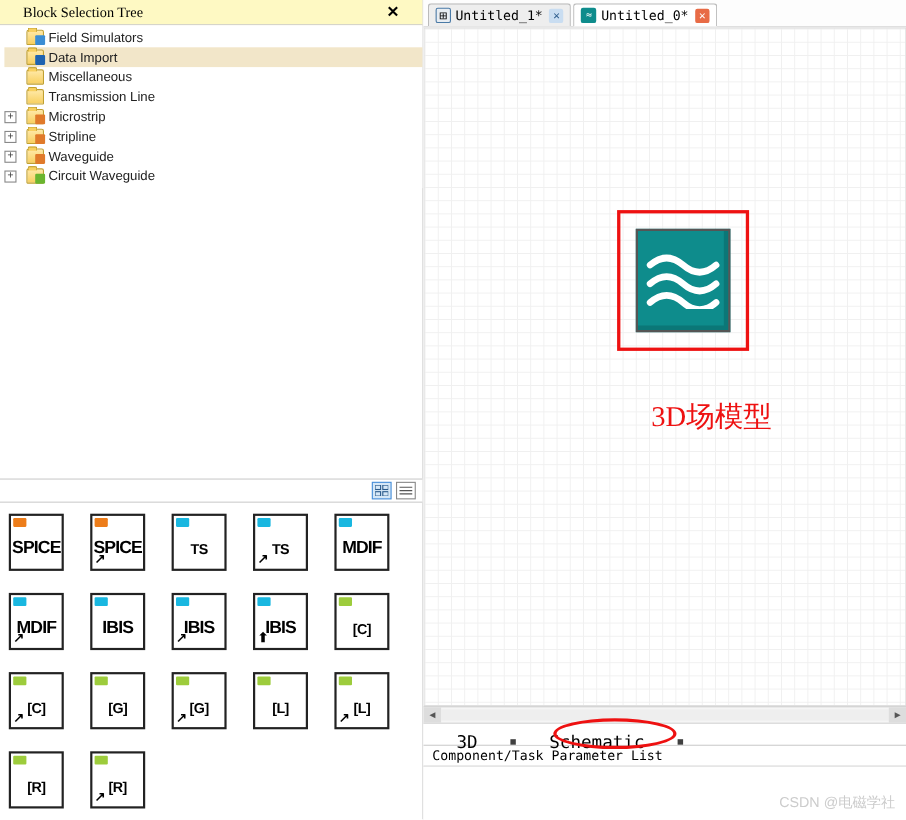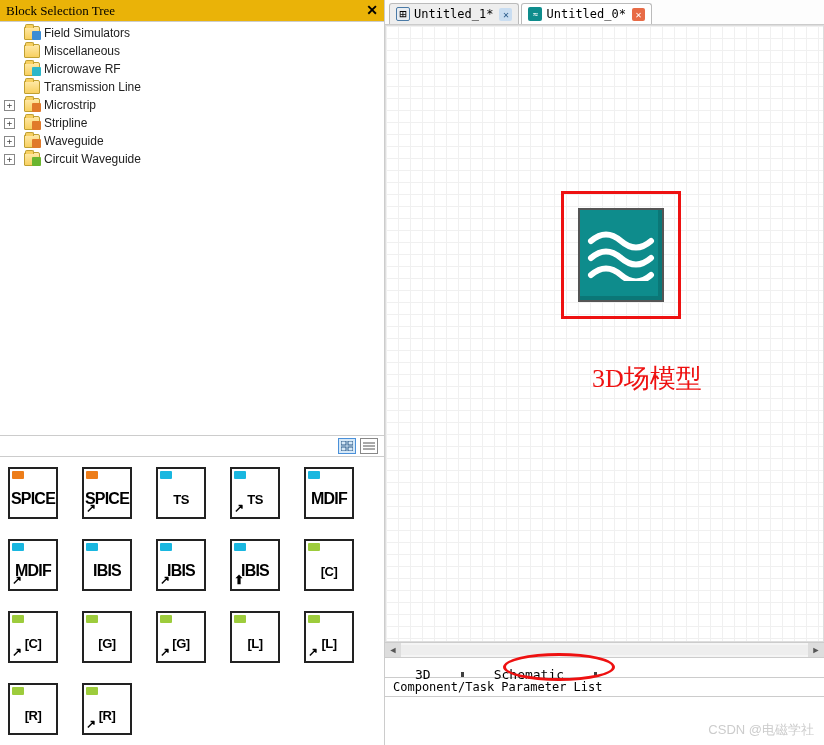--- a/index.html
+++ b/index.html
@@ -3,21 +3,21 @@
   <meta charset="utf-8">
   <style>
     * { box-sizing: border-box; margin: 0; padding: 0; }
     body { font-family: "Microsoft YaHei", Tahoma, sans-serif; font-size: 12px; background: #fff; width: 824px; height: 745px; overflow: hidden; position: relative; }
     
     .main-layout { display: flex; width: 100%; height: 100%; }
     .left-panel { width: 385px; border-right: 1px solid #ccc; display: flex; flex-direction: column; }
     .right-panel { flex: 1; display: flex; flex-direction: column; background: #fff; }
     
     
-    .tree-header { background: #eab308; border-bottom: 1px solid #ccc; padding: 2px 6px; display: flex; justify-content: space-between; align-items: center; font-size: 13px; font-family: "SimSun", serif; }
+    .tree-header { background: #fef9c3; border-bottom: 1px solid #ccc; padding: 2px 21px; display: flex; justify-content: space-between; align-items: center; font-size: 13px; font-family: "SimSun", serif; }
     .tree-header-close { cursor: pointer; font-weight: bold; font-size: 14px; }
     
     
     .search-box { border: none; border-bottom: 1px solid #e0e0e0; padding: 3px 6px; width: 100%; font-size: 12px; color: #888; font-style: italic; outline: none; }
     
     
     .tree { padding: 2px 0 2px 4px; flex: 0 0 auto; background: #fff; }
     .tree-item { display: flex; align-items: center; padding: 1px 0 1px 0; cursor: pointer; height: 18px; }
     .tree-item.expanded { padding-left: 20px; }
     .tree-item.collapsed { padding-left: 0; }
@@ -75,21 +75,21 @@
     .model-label { position: absolute; left: 206px; top: 335px; color: #e11; font-size: 26px; font-family: SimSun, serif; }
     
     
     .h-scroll { height: 16px; border-top: 1px solid #ccc; border-bottom: 1px solid #ccc; background: #f5f5f5; position: relative; }
     .h-scroll-track { position: absolute; left: 16px; right: 16px; top: 2px; bottom: 2px; background: #eee; }
     .h-scroll-btn { position: absolute; top: 0; width: 16px; height: 100%; background: #ddd; display: flex; align-items: center; justify-content: center; font-size: 9px; color: #555; }
     .h-scroll-btn.left { left: 0; }
     .h-scroll-btn.right { right: 0; }
     
     .bottom-tabs { display: flex; background: #fff; border-bottom: 1px solid #ccc; height: 20px; align-items: stretch; font-family: Consolas, monospace; }
-    .btab { padding: 2px 30px; border-right: 3px solid #404040; cursor: pointer; font-size: 13px; display: flex; align-items: center; margin-top: 14px; }
+    .btab { padding: 2px 30px; border-right: 5px solid #404040; cursor: pointer; font-size: 16px; display: flex; align-items: center; margin-top: 14px; }
     .btab.active { background: #fff; }
     .schematic-circle { position: absolute; border: 3px solid #e11; border-radius: 50%; width: 112px; height: 28px; pointer-events: none; }
     
     .param-header { padding: 2px 8px; font-size: 12px; font-family: Consolas, monospace; background: #fff; border-bottom: 1px solid #ccc; }
     .param-body { flex: 0 0 48px; background: #fff; }
     
     .watermark { position: absolute; right: 10px; bottom: 6px; color: #ccc; font-size: 13px; pointer-events: none; }
   </style>
 </head>
 <body>
@@ -101,29 +101,29 @@
       <span class="tree-header-close">✕</span>
     </div>
 
     <div class="tree" id="tree">
         <div class="tree-item expanded">
           <span class="tree-icon folder-icon">
             <span class="folder-accent acc-blue"></span>
           </span>
           <span class="tree-label">Field Simulators</span>
         </div>
+        <div class="tree-item expanded selected">
+          <span class="tree-icon folder-icon">
+            <span class="folder-accent acc-deepblue"></span>
+          </span>
+          <span class="tree-label">Data Import</span>
+        </div>
         <div class="tree-item expanded">
           <span class="tree-icon folder-icon"></span>
           <span class="tree-label">Miscellaneous</span>
-        </div>
-        <div class="tree-item expanded">
-          <span class="tree-icon folder-icon">
-            <span class="folder-accent acc-cyan"></span>
-          </span>
-          <span class="tree-label">Microwave RF</span>
         </div>
         <div class="tree-item expanded">
           <span class="tree-icon folder-icon"></span>
           <span class="tree-label">Transmission Line</span>
         </div>
         <div class="tree-item collapsed">
           <span class="expander">+</span>
           <span style="width: 3px;"></span>
           <span class="tree-icon folder-icon">
             <span class="folder-accent acc-orange"></span>

